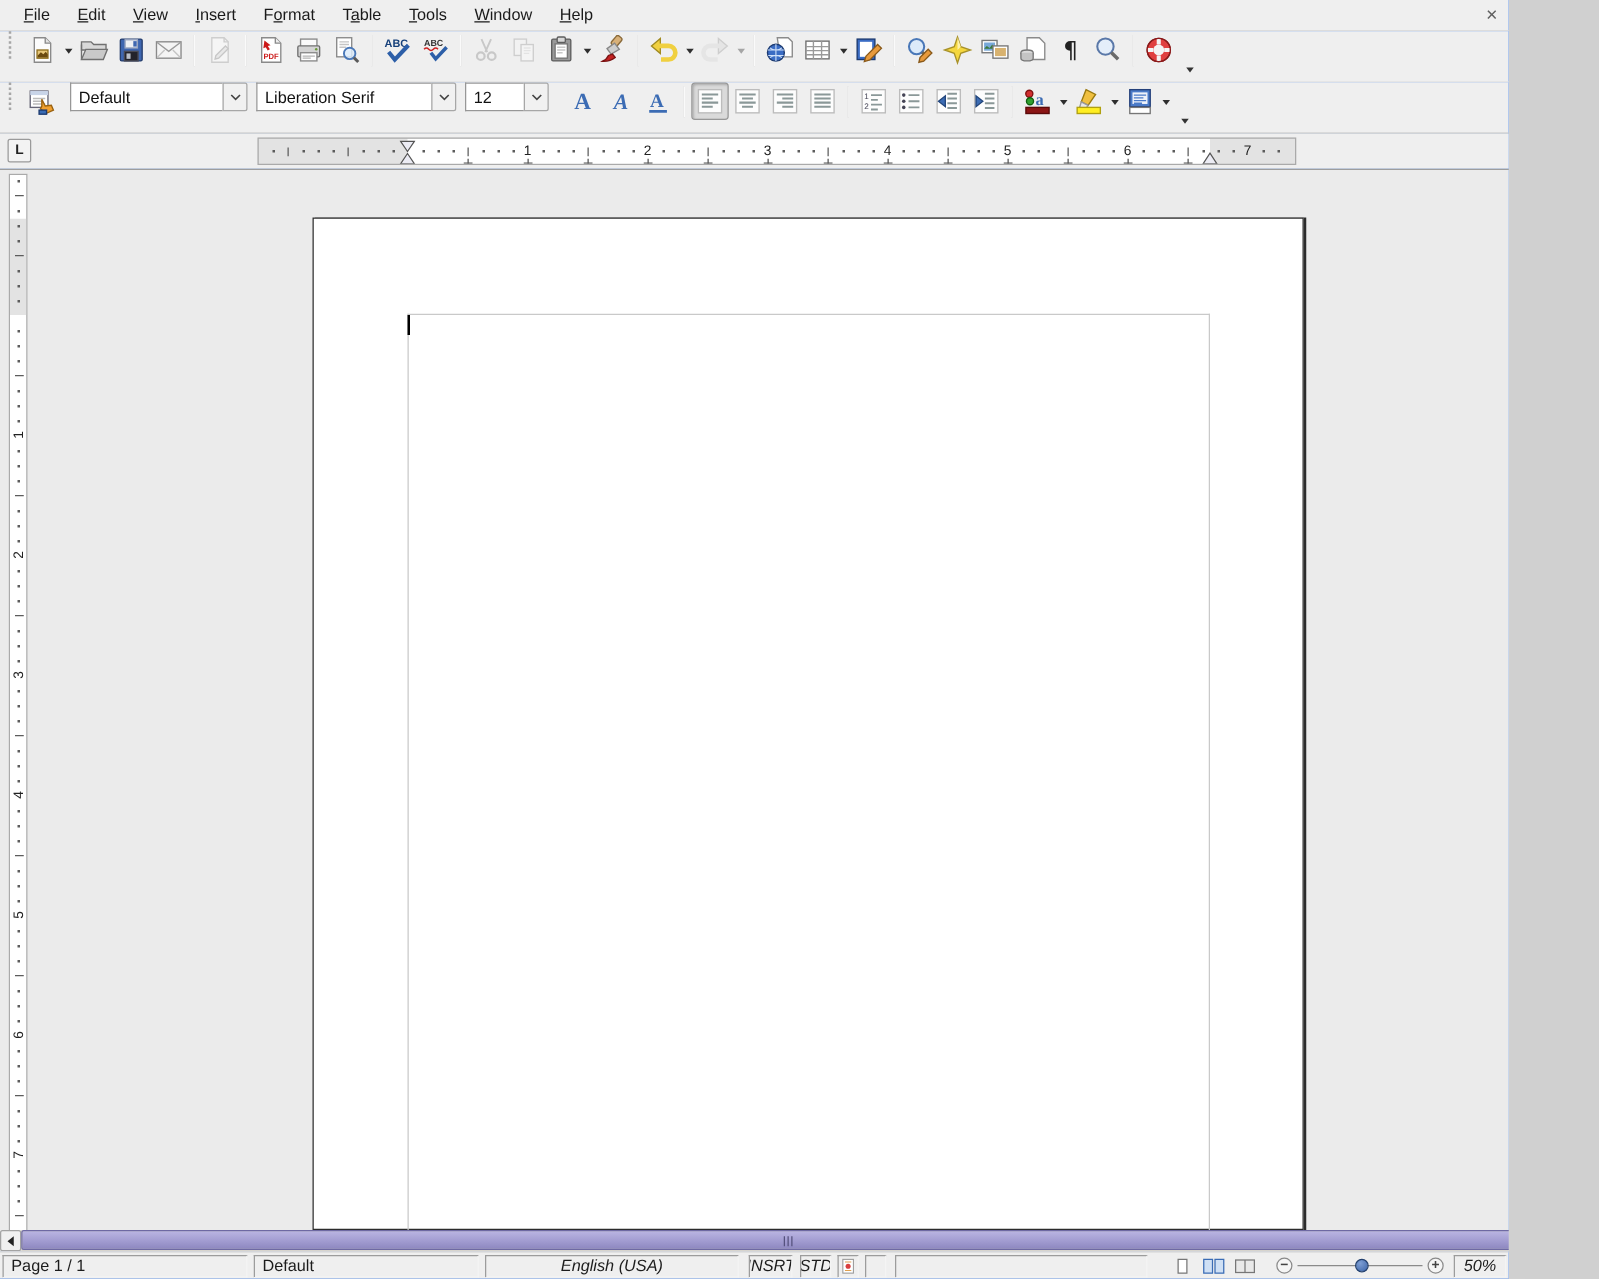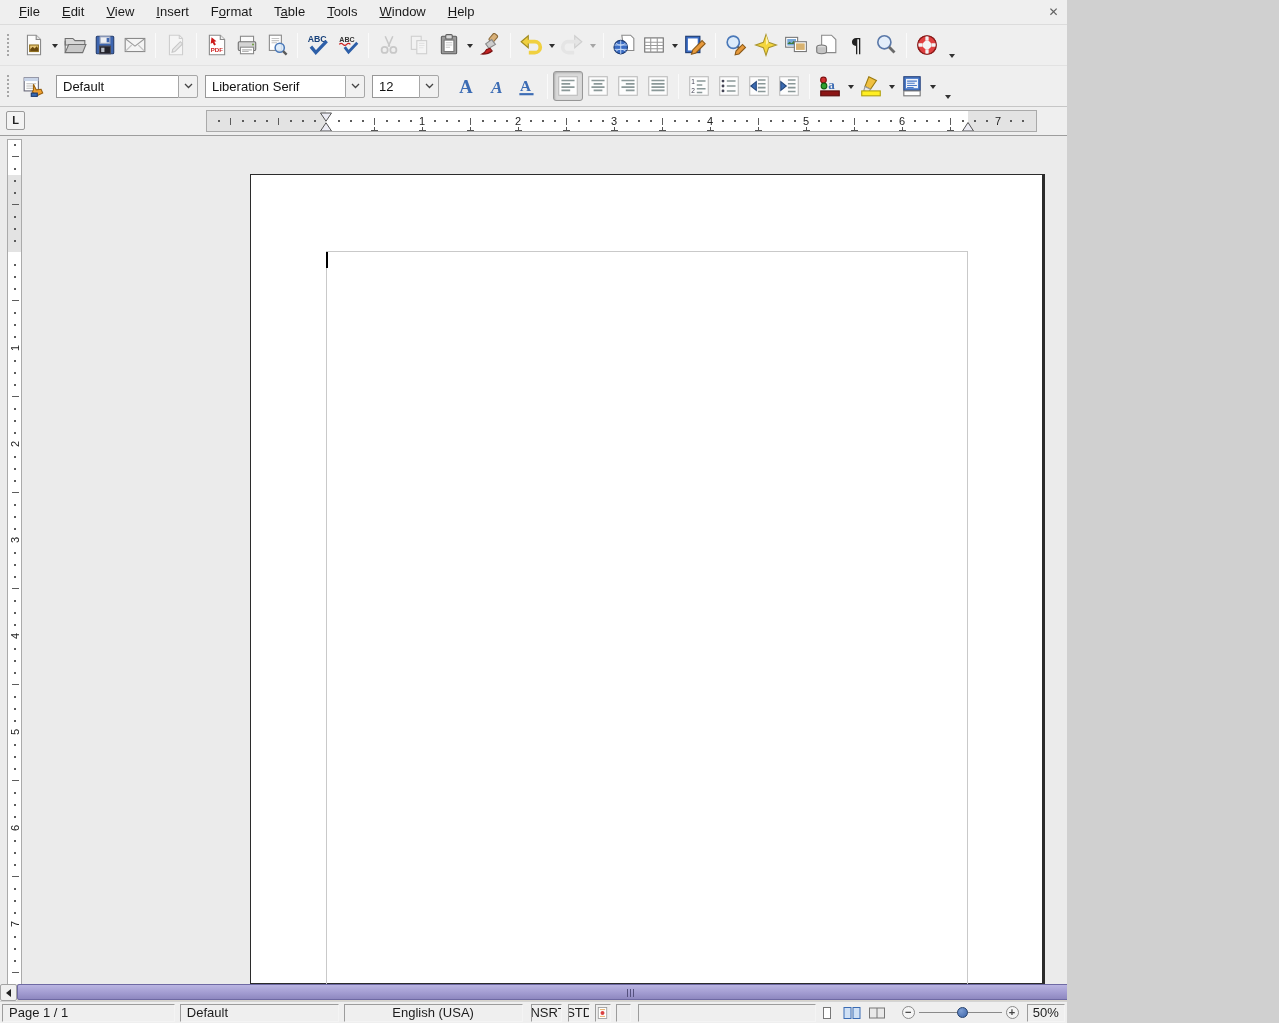--- a/index.html
+++ b/index.html
@@ -1,30 +1,30 @@
 <!DOCTYPE html>
 <html><head>
 <meta charset="utf-8">
 <style>
   * { margin:0; padding:0; box-sizing:border-box; }
   html,body { background:#d0d0d0; }
   body { font-family:"Liberation Sans",sans-serif; -webkit-user-select:none; user-select:none; }
-  .app { position:relative; width:1067px; height:1023px; background:#3b82f6; overflow:hidden;
+  .app { position:relative; width:1207px; height:1023px; background:#3b82f6; overflow:hidden;
          font-size:13px; color:#1a1a1a; }
 
   
   .menubar { position:absolute; left:0; top:0; width:100%; height:25px; background:#efefef;
              border-bottom:1px solid #dcdcdc; display:flex; align-items:center; padding-left:8px; }
   .menu-item { padding:0 11px; height:25px; line-height:24px; font-size:13px; color:#1a1a1a; cursor:default; }
   .close-x { position:absolute; right:4px; top:3px; width:19px; height:19px; text-align:center;
              line-height:19px; color:#606060; font-size:12px; cursor:default; }
 
   
   .toolbar { position:absolute; left:0; width:100%; height:41px; background:#efefef;
-             display:flex; align-items:center; padding-left:4px; }
+             display:flex; align-items:flex-start; padding-left:4px; }
   .toolbar.std { top:25px; border-bottom:1px solid #e2e2e2; }
   .toolbar.fmt { top:66px; border-bottom:1px solid #c6c6c6; }
   .grip { width:7px; height:22px; border-left:2px dotted #a6a6a6; margin:0 5px 0 3px; }
   .btnrow { display:flex; align-items:center; }
   .ddwrap { display:flex; align-items:center; }
   .tbtn { display:flex; align-items:center; justify-content:center; width:30px; height:30px;
           border:1px solid transparent; background:transparent; margin:0; padding:0; cursor:default; }
   .tbtn .ticon { display:flex; }
   .tbtn.disabled svg, .ddarrow.disabled i { opacity:.38; filter:grayscale(.9); }
   .tbtn.pressed { background:#dadada; border-color:#979797; border-radius:3px;
@@ -98,21 +98,21 @@
   .hgrip { position:absolute; left:50%; top:4px; width:12px; height:8px; transform:translateX(-50%);
            display:flex; gap:2px; justify-content:center; }
   .hgrip i { width:1px; height:8px; background:#55517e; display:block; }
 
   
   .statusbar { position:absolute; left:0; top:1001px; width:100%; height:22px; background:#efefef;
                border-top:1px solid #d4d4d4; display:flex; align-items:center; padding:0 2px;
                font-size:13px; color:#1c1c1c; }
   .sfield { height:18px; border:1px solid; border-color:#9c9c9c #f4f4f4 #f4f4f4 #9c9c9c;
             display:flex; align-items:center; padding:0 6px; white-space:nowrap; overflow:hidden; }
-  .center { justify-content:center; }
+  .center { justify-content:center;font-style:italic; }
   .viewbtns { display:flex; align-items:center; gap:3px; margin-left:auto; }
   .vwbtn { width:22px; height:18px; display:flex; align-items:center; justify-content:center; }
   .zoomslider { display:flex; align-items:center; margin-left:14px; width:134px; height:18px; position:relative; }
   .zbtn { width:13px; height:13px; border-radius:50%; border:1px solid #8a8a8a; background:#f5f5f5;
           font:bold 11px/11px "Liberation Sans",sans-serif; text-align:center; color:#444; }
   .ztrack { position:relative; flex:1; height:1px; background:#8a8a8a; margin:0 4px; }
   .ztick { position:absolute; left:50%; top:-4px; width:1px; height:9px; background:#9a9a9a; }
   .zthumb { position:absolute; left:46%; top:-5px; width:11px; height:11px; border-radius:50%;
             border:1px solid #23406e; background:radial-gradient(circle at 35% 30%,#7d9ed4,#3c64a8); }
 </style>

